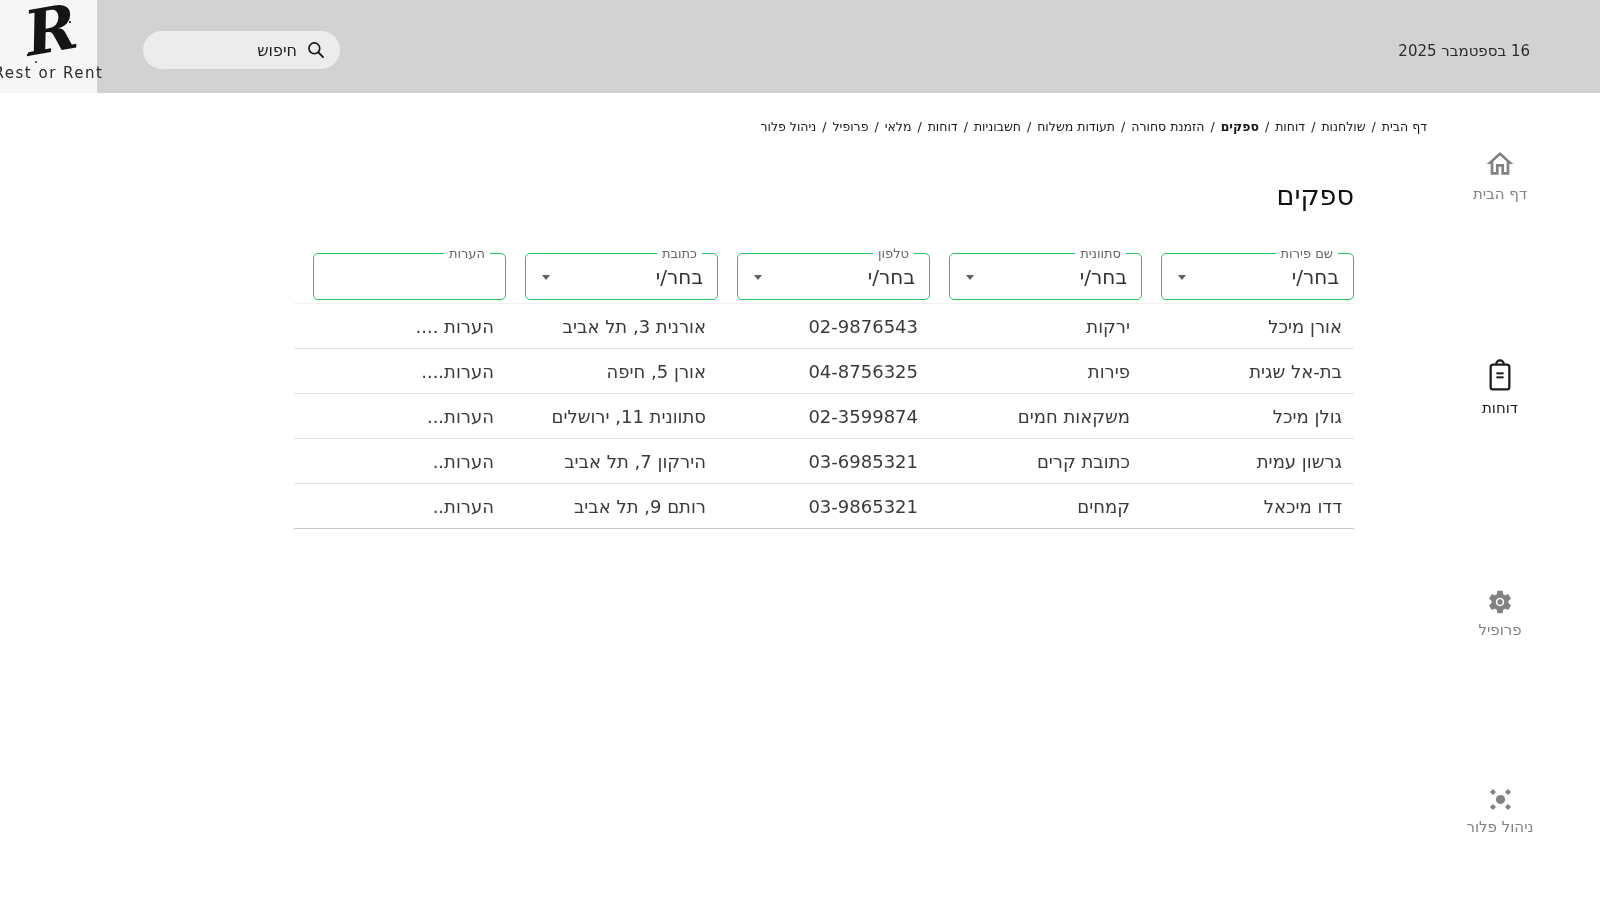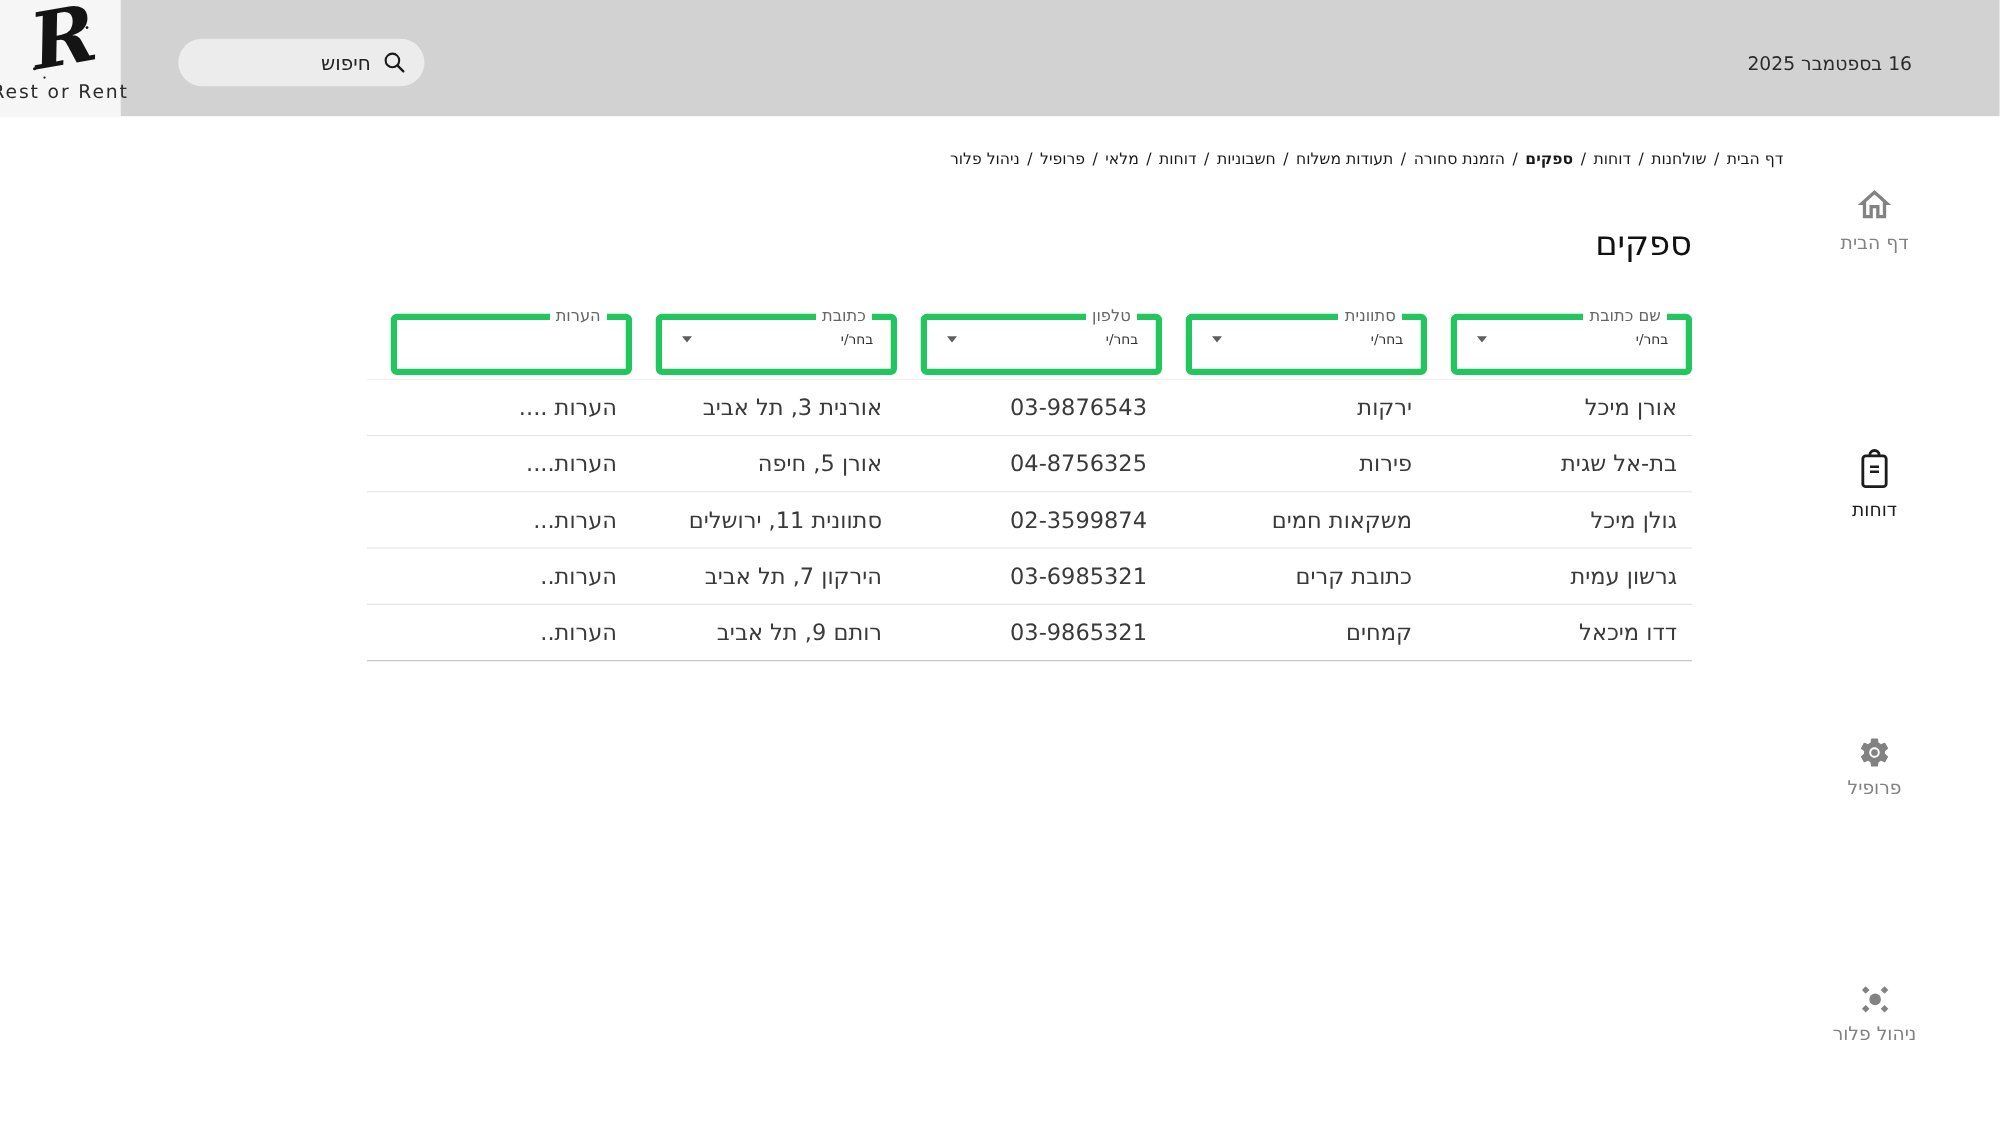--- a/index.html
+++ b/index.html
@@ -72,31 +72,31 @@
     position: absolute; right: 246px; top: 180px;
     font-size: 27px; font-weight: 400; color: #111111;
   }
   
   .filters {
     position: absolute; right: 246px; top: 246px; width: 1060px;
     display: grid; grid-template-columns: repeat(5, 212px);
   }
   fieldset.filter {
     margin-left: 19px; height: 54px;
-    border: 5px solid #22c55e; border-radius: 5px;
+    border: 1px solid #22c55e; border-radius: 5px;
     padding: 0 10px; background: #ffffff; cursor: pointer;
   }
   fieldset.filter legend {
     font-size: 13px; color: #666666; padding: 0 5px; margin-right: 5px;
   }
   .filter .val {
     display: flex; align-items: center; justify-content: space-between;
     margin-top: 4px; padding: 0 4px;
   }
-  .filter .vtext { font-size: 11px; color: #333333; }
+  .filter .vtext { font-size: 20px; color: #333333; }
   .filter .arrow {
     width: 0; height: 0;
     border-left: 4.5px solid transparent; border-right: 4.5px solid transparent;
     border-top: 5.5px solid #5f5f5f; margin-left: 2px;
   }
   .notes-input {
     border: none; outline: none; background: transparent; width: 100%;
     height: 30px; margin-top: 2px; font-family: inherit; font-size: 14px; color: #333;
   }
   
@@ -233,21 +233,21 @@
     <path fill="#828282" d="M5.3 16 L8 18.7 L5.3 21.4 L2.6 18.7 Z"></path>
     <path fill="#828282" d="M18.7 16 L21.4 18.7 L18.7 21.4 L16 18.7 Z"></path>
   </svg>
   <span class="side-label">ניהול פלור</span>
 </div>
 
 <h1 class="page-title">ספקים</h1>
 
 <div class="filters">
   <fieldset class="filter">
-    <legend>שם כתובת</legend>
+    <legend>שם פירות</legend>
     <div class="val">
       <span class="vtext">בחר/י</span>
       <span class="arrow"></span>
     </div>
   </fieldset>
   <fieldset class="filter">
     <legend>סתוונית</legend>
     <div class="val">
       <span class="vtext">בחר/י</span>
       <span class="arrow"></span>
@@ -271,21 +271,21 @@
     <legend>הערות</legend>
     <input class="notes-input" type="text" value="" style="">
   </fieldset>
 </div>
 
 <div class="table">
 
     <div class="trow">
       <div class="cell">אורן מיכל</div>
       <div class="cell">ירקות</div>
-      <div class="cell ltr">03-9876543</div>
+      <div class="cell ltr">02-9876543</div>
       <div class="cell">אורנית 3, תל אביב</div>
       <div class="cell">הערות ....</div>
     </div>
 
     <div class="trow">
       <div class="cell">בת-אל שגית</div>
       <div class="cell">פירות</div>
       <div class="cell ltr">04-8756325</div>
       <div class="cell">אורן 5, חיפה</div>
       <div class="cell">הערות....</div>

